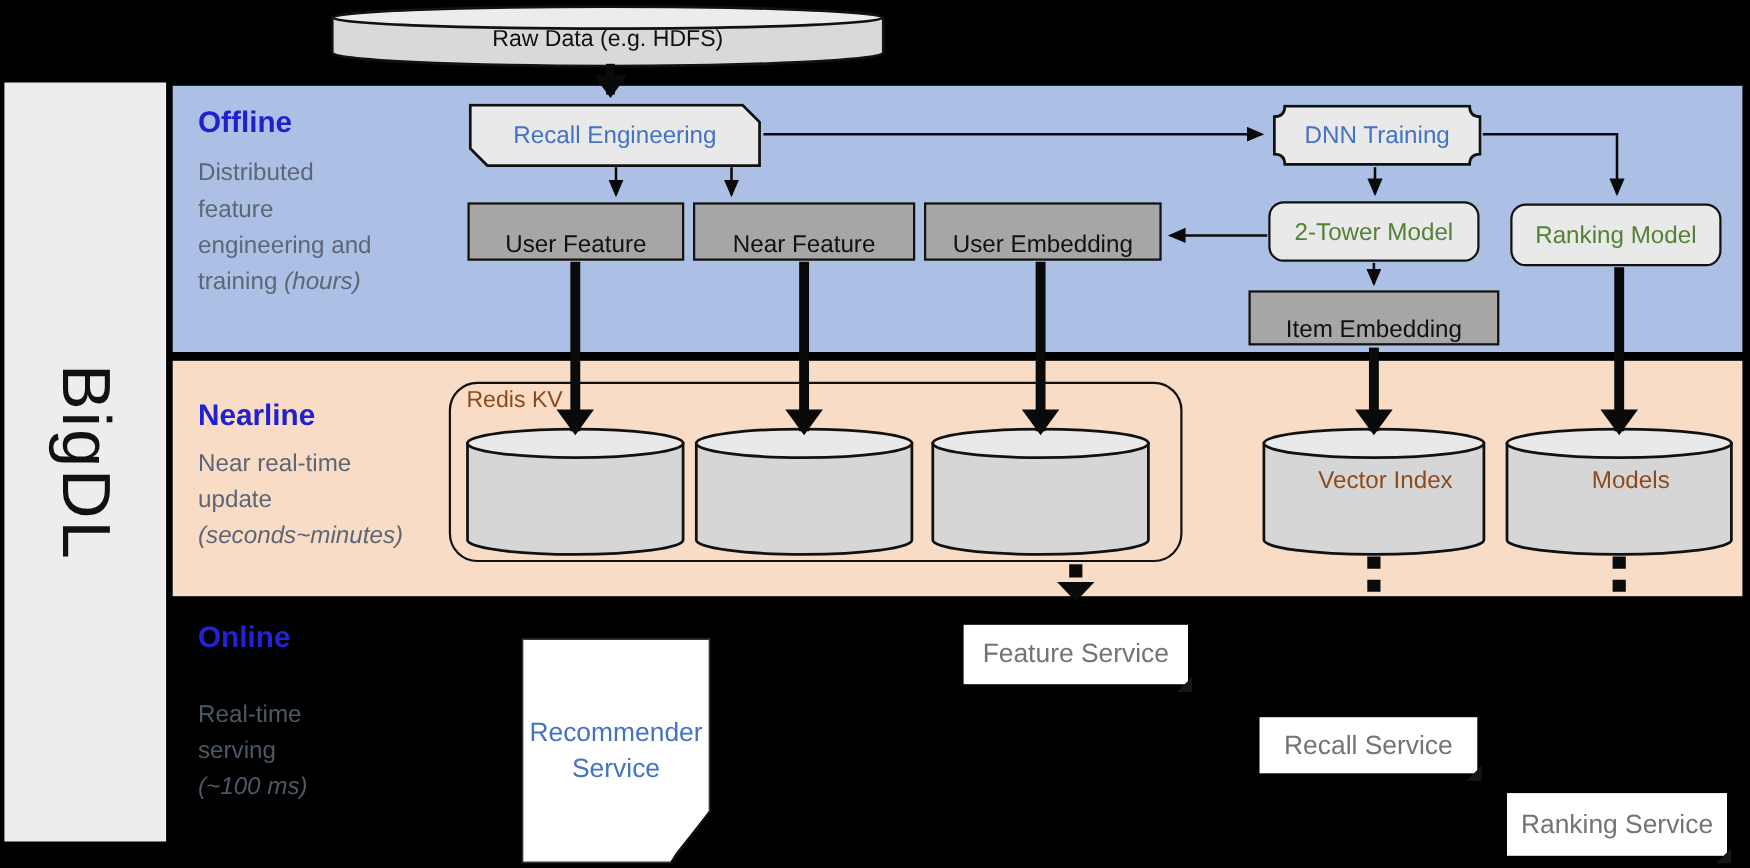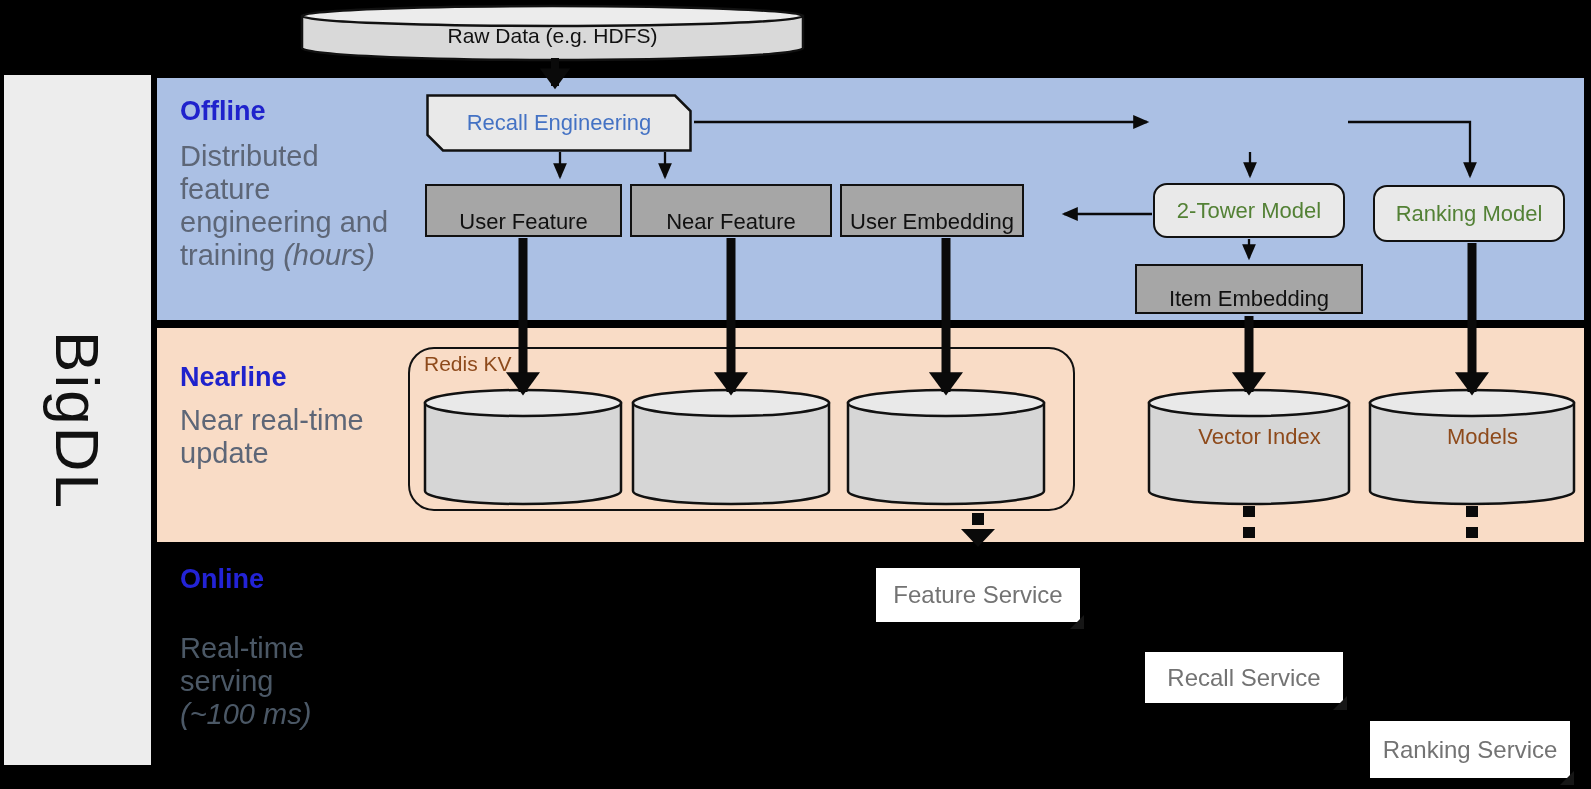--- a/index.html
+++ b/index.html
@@ -8,21 +8,21 @@
   .abs{position:absolute;}
   
   .band-offline{left:157px;top:78px;width:1427px;height:242px;background:#abc0e4;}
   .band-nearline{left:157px;top:328px;width:1427px;height:214px;background:#f9dcc6;}
   .band-bigdl{left:4px;top:75px;width:147px;height:690px;background:#ededed;
               display:flex;align-items:center;justify-content:center;}
   .bigdl-text{transform:rotate(90deg);font-size:62px;color:#111;letter-spacing:2px;white-space:nowrap;}
   
   .sec-title{font-size:27px;font-weight:600;color:#1f22cc;}
   .sec-title.online{color:#2323d6;font-weight:700;}
-  .sec-desc{font-size:29px;line-height:33px;color:#5d6677;}
+  .sec-desc{font-size:22px;line-height:33px;color:#5d6677;}
   .sec-desc.online{color:#4b5866;}
   .it{font-style:italic;}
   
   .node-label{position:absolute;inset:0;display:flex;align-items:center;justify-content:center;text-align:center;}
   .gray-box{background:#a6a6a6;border:2.5px solid #111;box-sizing:border-box;
             display:flex;align-items:flex-end;justify-content:center;font-size:22px;color:#111;}
   .round-box{background:#e9e9e9;border:2.5px solid #111;border-radius:14px;box-sizing:border-box;
              display:flex;align-items:center;justify-content:center;font-size:22px;color:#538135;}
   .blue-text{color:#4472c4;}
   .shape-label{font-size:22px;}
@@ -54,20 +54,21 @@
     <div><span>Distributed</span></div>
     <div><span>feature</span></div>
     <div><span>engineering and</span></div>
     <div><span>training </span><span class="it">(hours)</span></div>
   </div>
 
   <div class="abs sec-title" style="left:180px;top:362px;">Nearline</div>
   <div class="abs sec-desc" style="left:180px;top:404px;">
     <div><span>Near real-time</span></div>
     <div><span>update</span></div>
+    <div class="it"><span>(seconds~minutes)</span></div>
   </div>
 
   <div class="abs sec-title online" style="left:180px;top:564px;">Online</div>
   <div class="abs sec-desc online" style="left:180px;top:632px;">
     <div><span>Real-time</span></div>
     <div><span>serving</span></div>
     <div class="it"><span>(~100 ms)</span></div>
   </div>
 
   <div class="abs cyl" style="left:300px;top:4px;width:505px;height:58px;">
@@ -152,40 +153,56 @@
     <line x1="1472" y1="506" x2="1472" y2="541" stroke="#0a0a0a" stroke-width="12" stroke-dasharray="11 10"></line>
   </svg>
 
   <div class="abs" style="left:426px;top:94px;width:266px;height:58px;">
     <svg width="266" height="58" viewBox="0 0 266 58">
       <path d="M1.5 1.5 H249 L264.5 17 V56.5 H17 L1.5 41 Z" fill="#e9e9e9" stroke="#111" stroke-width="2.5"></path>
     </svg>
     <div class="node-label blue-text shape-label">Recall Engineering</div>
   </div>
 
+  <div class="abs" style="left:1157px;top:95px;width:190px;height:56px;">
+    <svg width="190" height="56" viewBox="0 0 190 56">
+      <path d="M11 1.5 H179 Q179 11 188.5 11 V45 Q179 45 179 54.5 H11 Q11 45 1.5 45 V11 Q11 11 11 1.5 Z" fill="#e9e9e9" stroke="#111" stroke-width="2.5"></path>
+    </svg>
+    <div class="node-label blue-text shape-label">DNN Training</div>
+  </div>
 
   <div class="abs gray-box" style="left:425px;top:184px;width:197px;height:53px;">
     <span>User Feature</span>
   </div>
   <div class="abs gray-box" style="left:630px;top:184px;width:202px;height:53px;">
     <span>Near Feature</span>
   </div>
-  <div class="abs gray-box" style="left:840px;top:184px;width:184px;height:53px;">
+  <div class="abs gray-box" style="left:840px;top:184px;width:216px;height:53px;">
     <span>User Embedding</span>
   </div>
   <div class="abs round-box" style="left:1153px;top:183px;width:192px;height:55px;">
     <span>2-Tower Model</span>
   </div>
   <div class="abs round-box" style="left:1373px;top:185px;width:192px;height:57px;">
     <span>Ranking Model</span>
   </div>
   <div class="abs gray-box" style="left:1135px;top:264px;width:228px;height:50px;">
     <span>Item Embedding</span>
   </div>
 
+  <div class="abs" style="left:474px;top:580px;width:172px;height:205px;">
+    <svg width="176" height="209" viewBox="0 0 176 209">
+      <path d="M1 1 H171 V158 L136 204 H1 Z" fill="#ffffff" stroke="#333" stroke-width="1.5"></path>
+      <path d="M136 204 L171 158 L141 196 Z" fill="#c8c8c8" stroke="#111" stroke-width="1.5"></path>
+    </svg>
+    <div class="node-label" style="flex-direction:column;font-size:24px;line-height:32px;">
+      <span class="blue-text">Recommender</span>
+      <span class="blue-text">Service</span>
+    </div>
+  </div>
 
   <div class="abs svc" style="left:876px;top:568px;width:204px;height:54px;">
     <span>Feature Service</span>
     <svg class="fold" width="14" height="14" viewBox="0 0 14 14">
       <polygon points="0,14 14,0 14,14" fill="#161616"></polygon>
     </svg>
   </div>
   <div class="abs svc" style="left:1145px;top:652px;width:198px;height:51px;">
     <span>Recall Service</span>
     <svg class="fold" width="14" height="14" viewBox="0 0 14 14">

